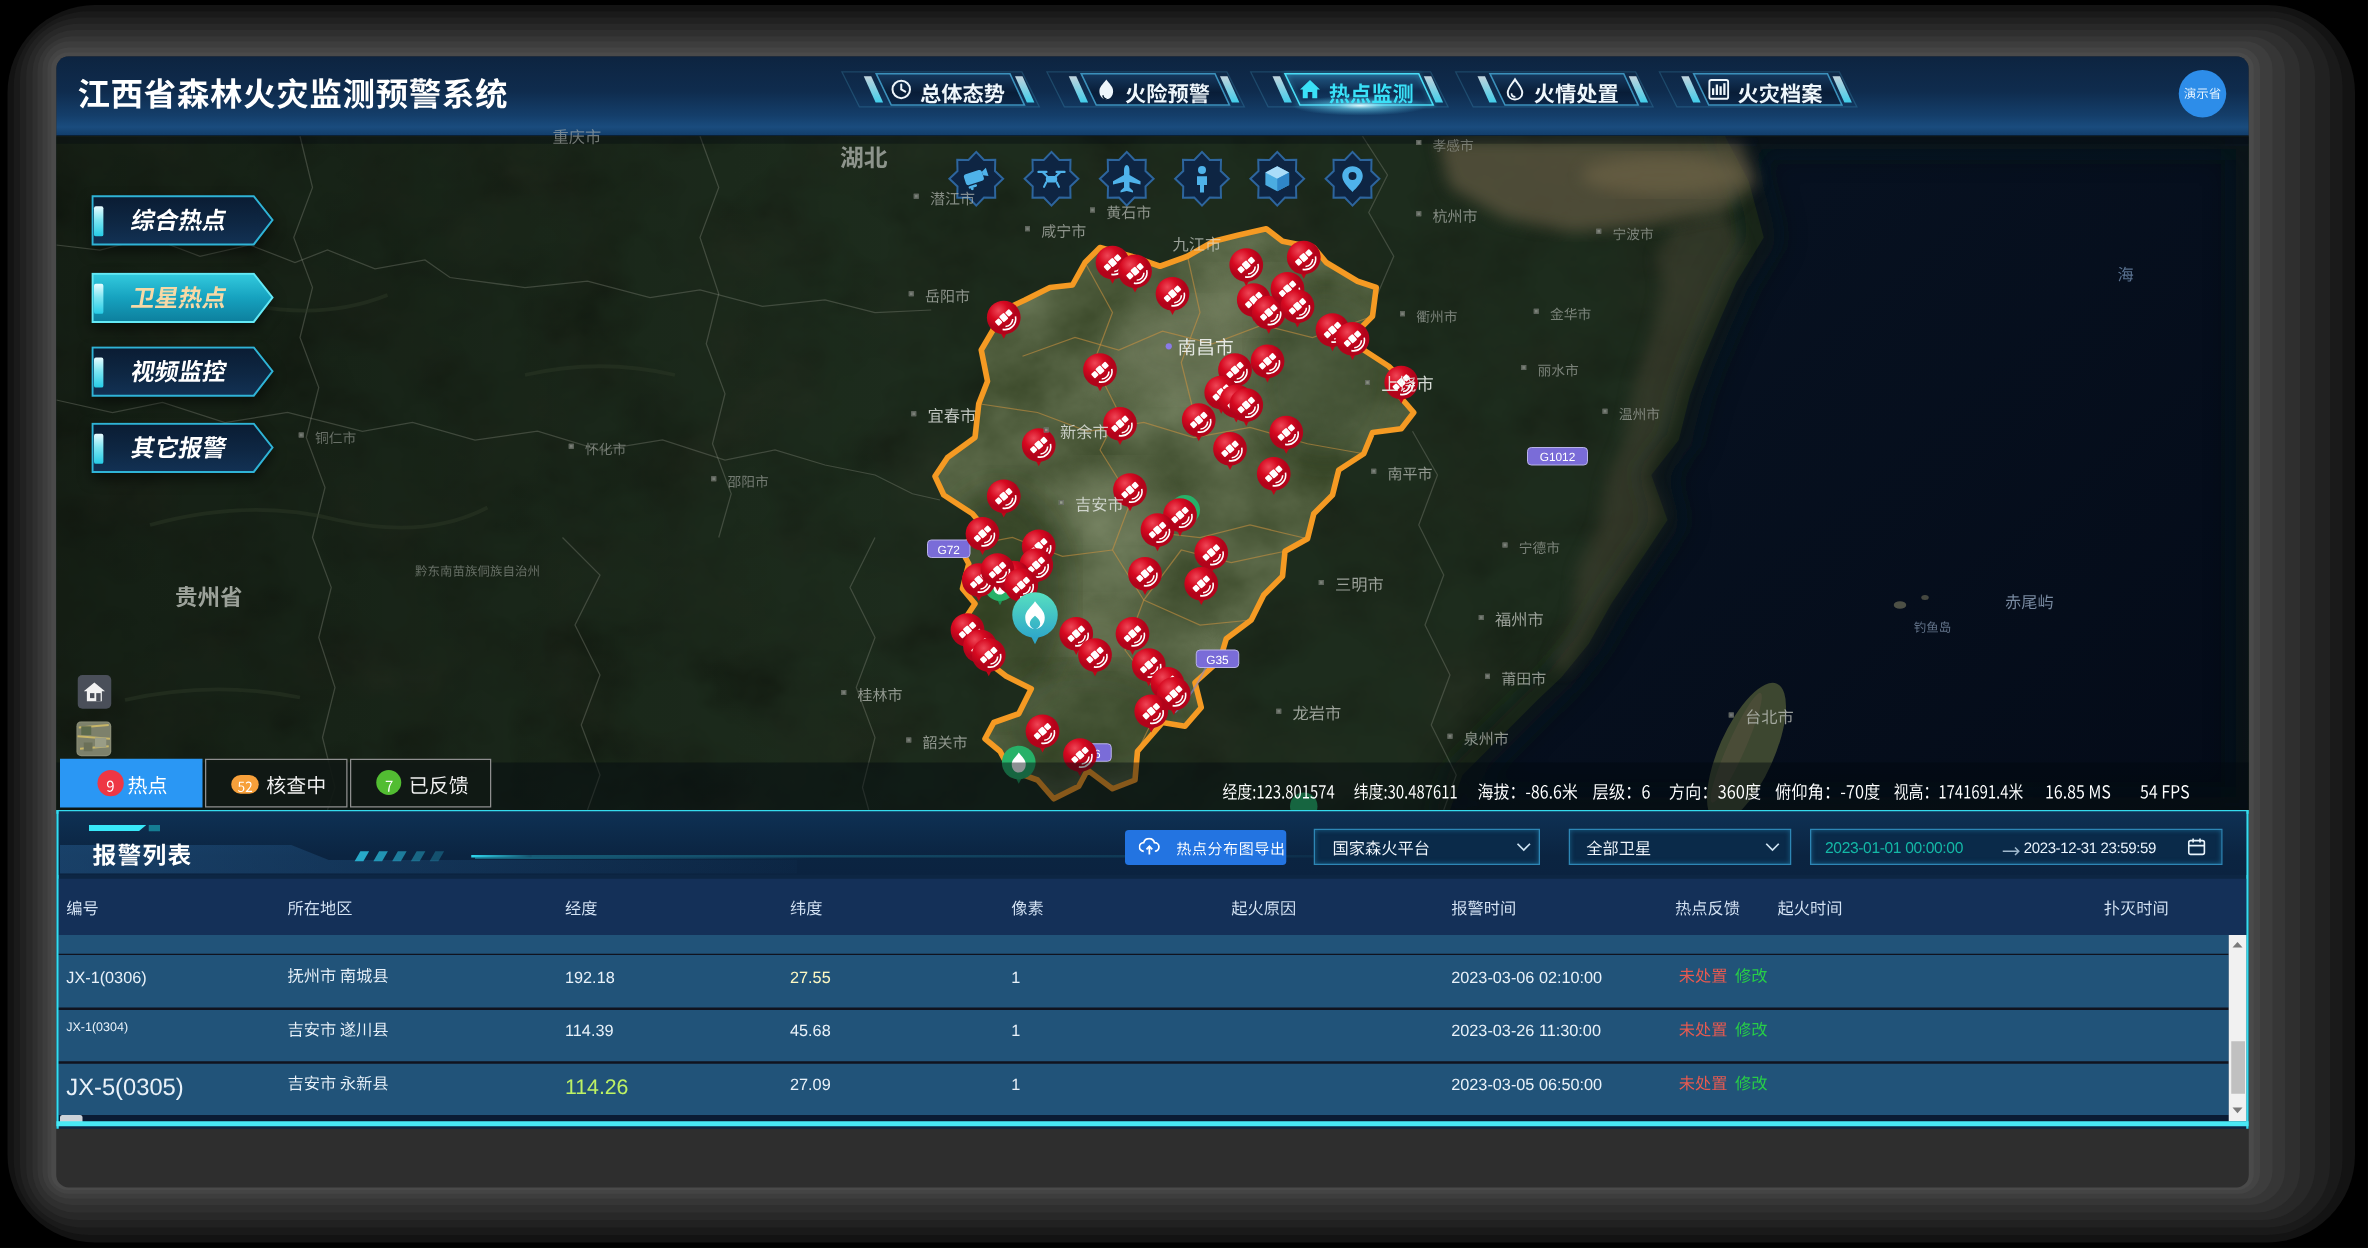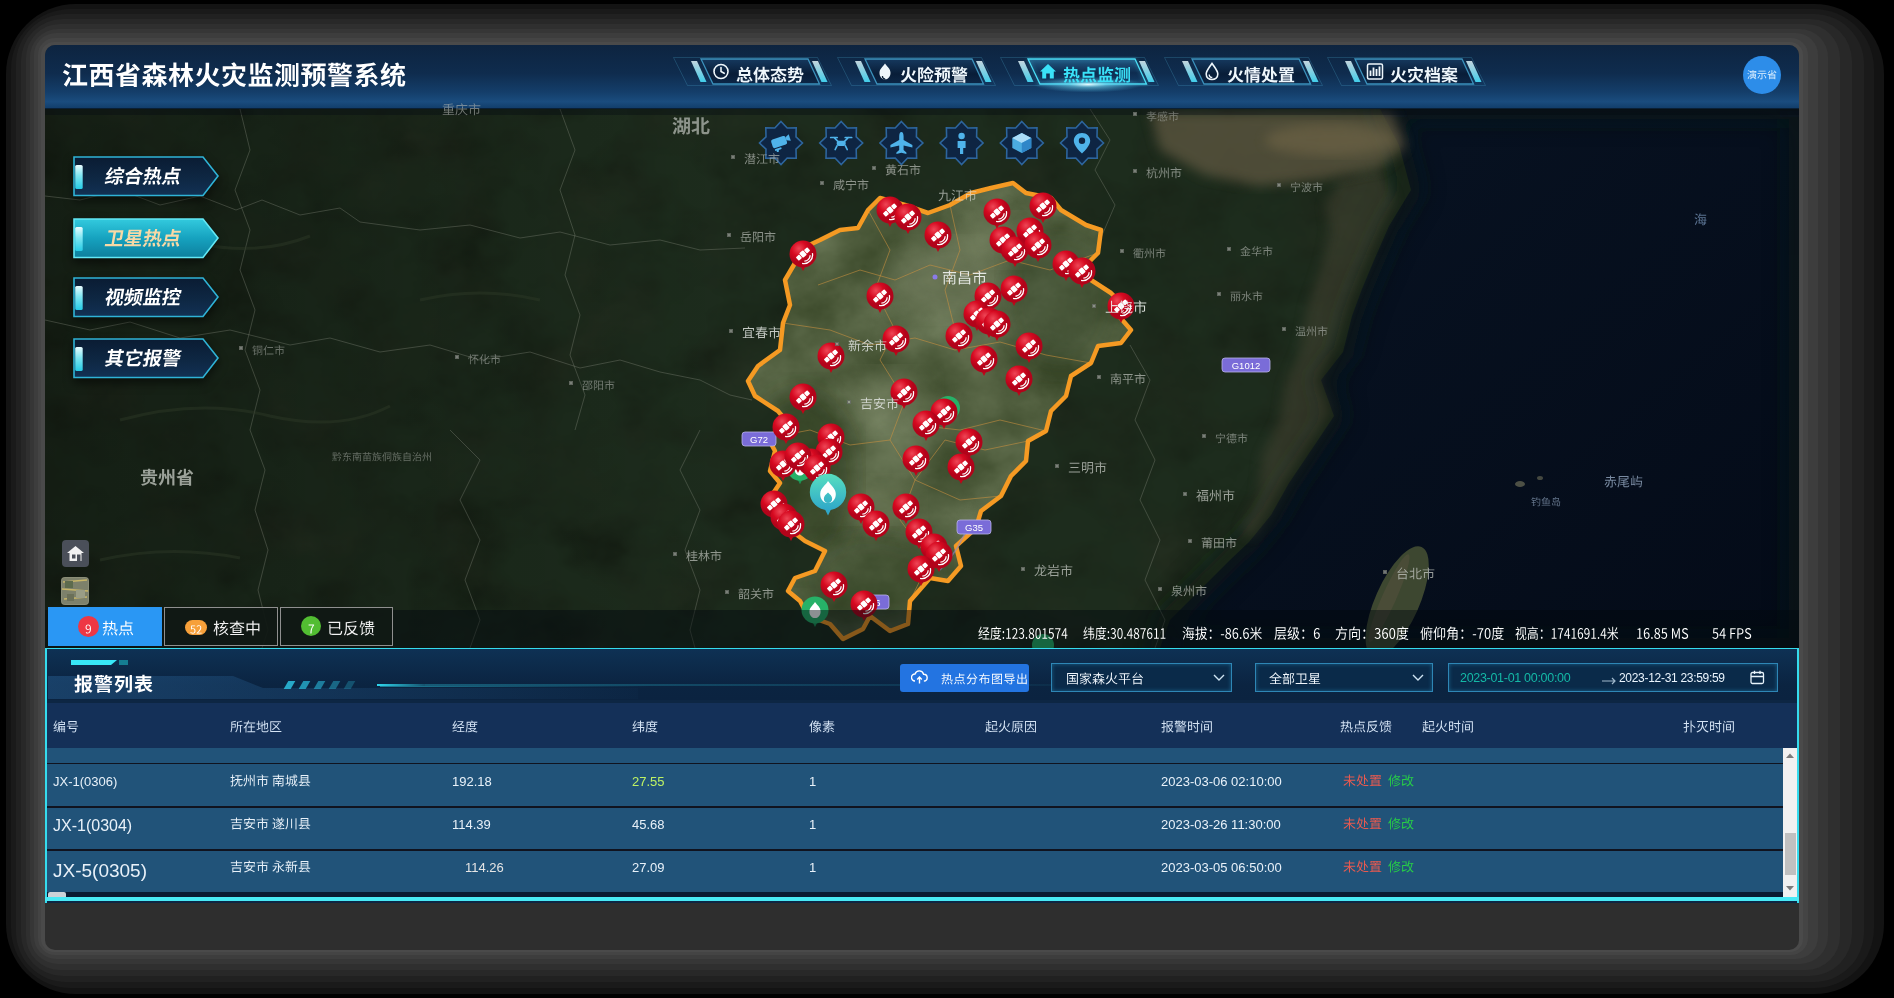--- a/index.html
+++ b/index.html
@@ -421,30 +421,30 @@
       <path d="M1,6.5 L13.5,6.5 M4.5,0.8 L4.5,4 M10,0.8 L10,4" stroke="#e8f4fc" stroke-width="1.3"></path>
     </svg>
     <div class="abs" style="left:2px;top:658px;width:1750px;height:45px;background:#143058"></div>
     <div class="abs" style="left:2px;top:703px;width:1736px;height:144px;background:#215379"></div>
     <div class="abs" style="left:2px;top:717.5px;width:1736px;height:1.5px;background:#10131f"></div>
     <div class="abs" style="left:2px;top:761.0px;width:1736px;height:1.5px;background:#10131f"></div>
     <div class="abs" style="left:2px;top:804.0px;width:1736px;height:1.5px;background:#10131f"></div>
     <div class="abs" style="left:2px;top:847px;width:1736px;height:5px;background:#0a1b33"></div>
     <div class="lat" style="left:8px;top:729px;font-size:13px;color:#e8f1f9">JX-1(0306)</div>
     <div class="lat" style="left:407px;top:729px;font-size:13px;color:#e8f1f9">192.18</div>
-    <div class="lat" style="left:587px;top:729px;font-size:13px;color:#bef264">27.55</div>
+    <div class="lat" style="left:587px;top:729px;font-size:13px;color:#fef9c3">27.55</div>
     <div class="lat" style="left:764px;top:729px;font-size:13px;color:#e8f1f9">1</div>
     <div class="lat" style="left:1116px;top:729px;font-size:13px;color:#e8f1f9">2023-03-06 02:10:00</div>
-    <div class="lat" style="left:8px;top:772px;font-size:16px;color:#e8f1f9">JX-1(0304)</div>
+    <div class="lat" style="left:8px;top:772px;font-size:10px;color:#e8f1f9">JX-1(0304)</div>
     <div class="lat" style="left:407px;top:772px;font-size:13px;color:#e8f1f9">114.39</div>
     <div class="lat" style="left:587px;top:772px;font-size:13px;color:#e8f1f9">45.68</div>
     <div class="lat" style="left:764px;top:772px;font-size:13px;color:#e8f1f9">1</div>
     <div class="lat" style="left:1116px;top:772px;font-size:13px;color:#e8f1f9">2023-03-26 11:30:00</div>
     <div class="lat" style="left:8px;top:815px;font-size:19px;color:#e8f1f9">JX-5(0305)</div>
-    <div class="lat" style="left:420px;top:815px;font-size:13px;color:#e5e5e5">114.26</div>
+    <div class="lat" style="left:407px;top:815px;font-size:17px;color:#bef264">114.26</div>
     <div class="lat" style="left:587px;top:815px;font-size:13px;color:#e8f1f9">27.09</div>
     <div class="lat" style="left:764px;top:815px;font-size:13px;color:#e8f1f9">1</div>
     <div class="lat" style="left:1116px;top:815px;font-size:13px;color:#e8f1f9">2023-03-05 06:50:00</div>
     <div class="abs" style="left:1738px;top:703px;width:14px;height:149px;background:#f1f1f1"></div>
     <svg class="abs" style="left:1738px;top:706px" width="14" height="10">
       <path d="M3,7 L7,2.5 L11,7 Z" fill="#7a7a7a"></path>
     </svg>
     <svg class="abs" style="left:1738px;top:838px" width="14" height="10">
       <path d="M3,3 L7,7.5 L11,3 Z" fill="#7a7a7a"></path>
     </svg>

